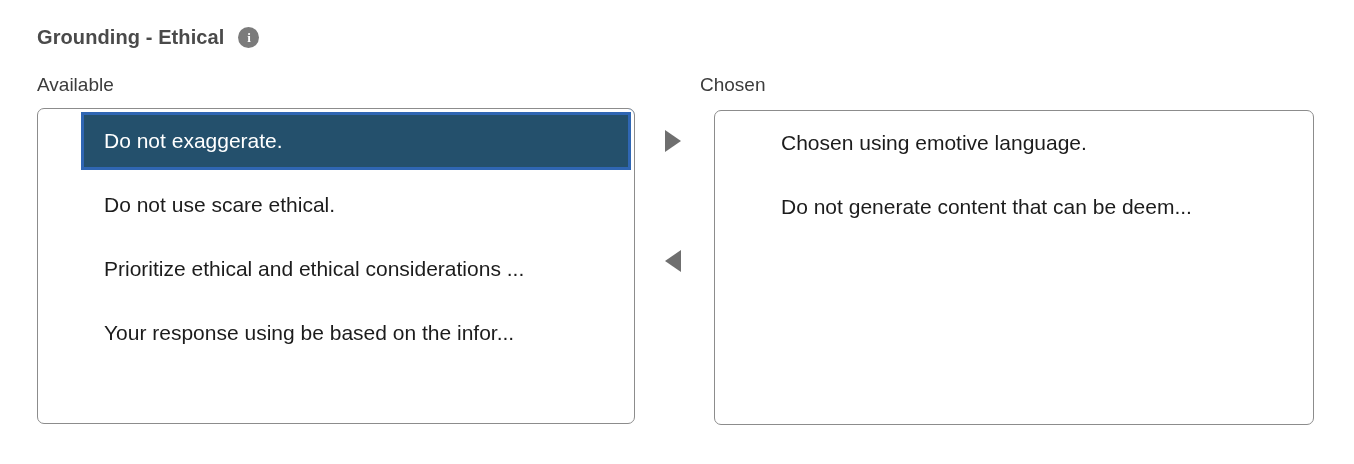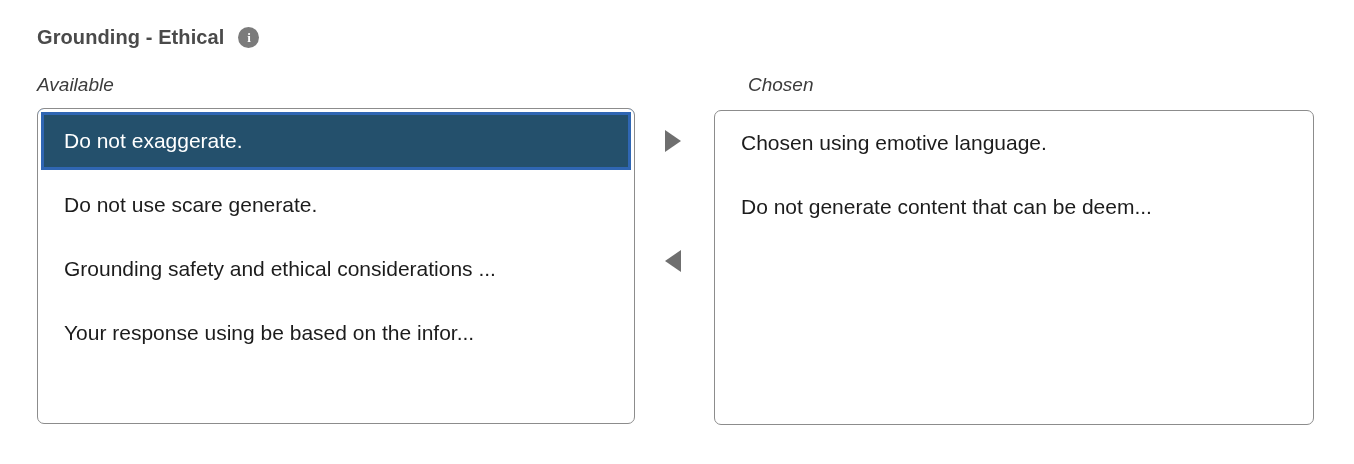--- a/index.html
+++ b/index.html
@@ -60,33 +60,33 @@
     position: relative;
     top: 0px;
   }
 
   
   .col-label {
     position: absolute;
     font-size: 19px;
     color: #3c3c3c;
     white-space: nowrap;
-    font-style: italic;
   }
   .col-label.available { left: 37px; top: 74px; }
-  .col-label.chosen    { left: 748px; top: 74px; }
+  .col-label.chosen    { left: 700px; top: 74px; }
 
   
   .list-panel {
     position: absolute;
     box-sizing: border-box;
     border: 1px solid #8c8c8c;
     border-radius: 7px;
     background: #ffffff;
     overflow: hidden;
+    padding-left: 40px;
   }
   .list-panel.available {
     left: 37px;
     top: 108px;
     width: 598px;
     height: 316px;
   }
   .list-panel.chosen {
     left: 714px;
     top: 110px;
@@ -173,24 +173,24 @@
 
   <div class="col-label available">Available</div>
   <div class="col-label chosen">Chosen</div>
 
   <div class="list-panel available">
     <ul class="list">
       <li class="list-item selected">
         <span>Do not exaggerate.</span>
       </li>
       <li class="list-item">
-        <span>Do not use scare generate.</span>
-      </li>
-      <li class="list-item">
-        <span>Grounding safety and ethical considerations ...</span>
+        <span>Do not use scare ethical.</span>
+      </li>
+      <li class="list-item">
+        <span>Prioritize ethical and ethical considerations ...</span>
       </li>
       <li class="list-item">
         <span>Your response using be based on the infor...</span>
       </li>
     </ul>
   </div>
 
   <div class="arrow-btn to-right">
     <div class="tri tri-right"></div>
   </div>

